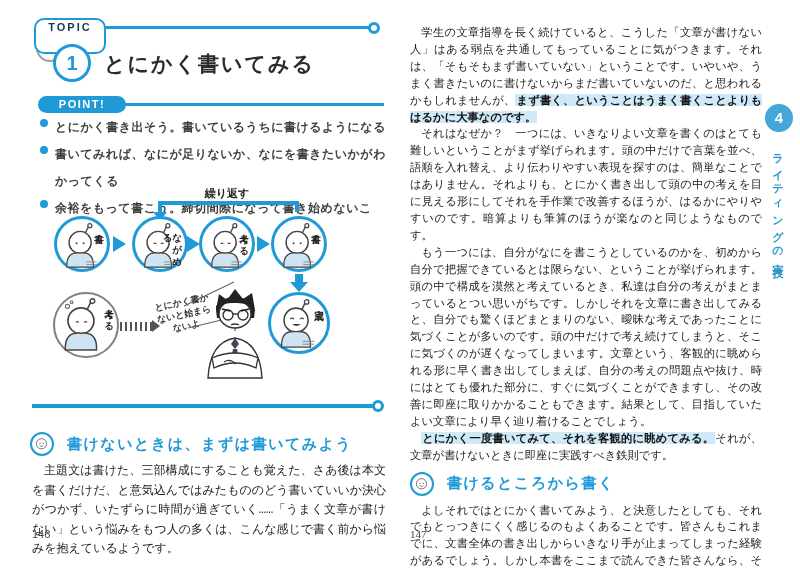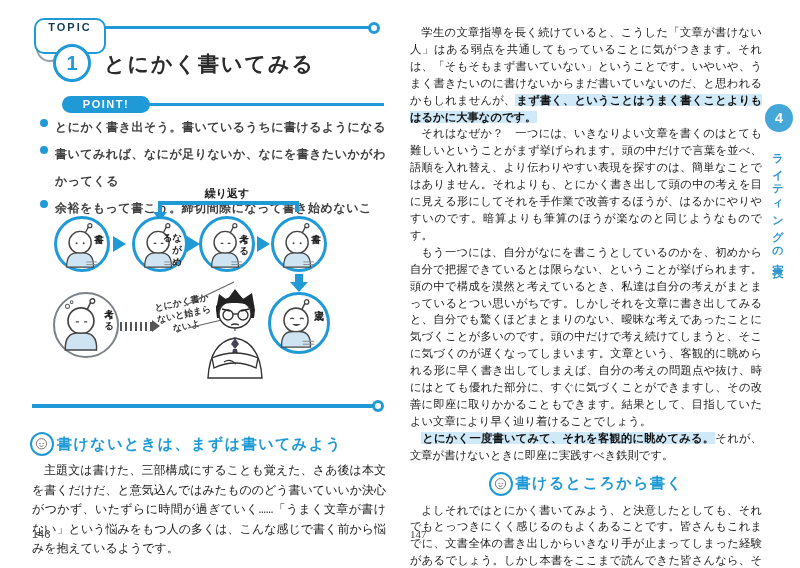--- a/index.html
+++ b/index.html
@@ -17,21 +17,21 @@
 
   .num4 { position:absolute; left:36px; top:34px; width:28px; height:28px; border:2px solid #9aa1a6;
     border-radius:50%; color:#8a9196; font-size:14px; font-weight:bold; text-align:center; line-height:25px; background:#fff; }
   .num1 { position:absolute; left:53px; top:44px; width:38px; height:38px; border:3px solid #1f9ad6;
     border-radius:50%; color:#1f9ad6; font-size:20px; font-weight:bold; text-align:center; line-height:33px; background:#fff; z-index:2; }
 
   .topic-title { position:absolute; left:104px; top:50px; font-size:21px; font-weight:bold; color:#2b2b2b; letter-spacing:2px; }
 
   .point-row { position:absolute; left:38px; top:96px; width:346px; height:18px; }
   .point-pill { position:absolute; left:0; top:0; width:88px; height:17px; background:#1f9ad6; border-radius:9px;
-    color:#fff; font-size:11px; font-weight:bold; letter-spacing:1.5px; text-align:center; line-height:17px; z-index:2;margin-left:24px; }
+    color:#fff; font-size:11px; font-weight:bold; letter-spacing:1.5px; text-align:center; line-height:17px; z-index:2; }
   .point-line { position:absolute; left:80px; right:0; top:7px; height:2.5px; background:#1f9ad6; }
 
   .points { position:absolute; left:40px; top:114px; width:348px; list-style:none; }
   .points li { position:relative; padding-left:15px; font-size:12px; font-weight:bold; color:#404040;
     line-height:27px; letter-spacing:0.5px; }
   .points li .dot { position:absolute; left:0; top:5px; width:8px; height:8px; border-radius:50%; background:#1f9ad6; }
 
   
   .diagram { position:absolute; left:32px; top:186px; width:356px; height:216px; }
   .repeat-label { position:absolute; left:140px; top:0px; width:110px; text-align:center; font-size:11px; color:#222; font-weight:bold; }
@@ -66,21 +66,21 @@
     text-align:center; line-height:1.35; transform:rotate(-12deg); }
   .pointer-lines { position:absolute; left:146px; top:94px; }
 
   .man { position:absolute; left:168px; top:98px; }
 
   
   .divider { position:absolute; left:32px; top:404px; width:348px; height:4px; background:#1f9ad6; }
   .divider .ring { position:absolute; right:-4px; top:-4px; width:12px; height:12px; border:3.5px solid #1f9ad6;
     border-radius:50%; background:#fff; }
 
-  .sec-head { position:absolute; display:flex; align-items:center; gap:3px;justify-content:center; }
+  .sec-head { position:absolute; display:flex; align-items:center; gap:13px; }
   .sec-head .sec-icon { width:24px; height:24px; border-radius:50%; border:2.5px solid #1f9ad6;
     background:#fff; position:relative; flex:none; }
   .sec-head h2 { font-size:15px; font-weight:bold; color:#1f9ad6; letter-spacing:1.5px; }
   .sh-left { left:30px; top:432px; }
 
   .body-text { font-family:Liberation Mono, monospace; color:#222; text-align:justify; text-indent:1em; }
   .left-body { position:absolute; left:32px; top:462px; width:354px; font-size:12px; line-height:19.5px; }
 
   .pagenum { position:absolute; font-size:11px; color:#444;text-align:right; }
   .pn-left { left:32px; top:528px; }

